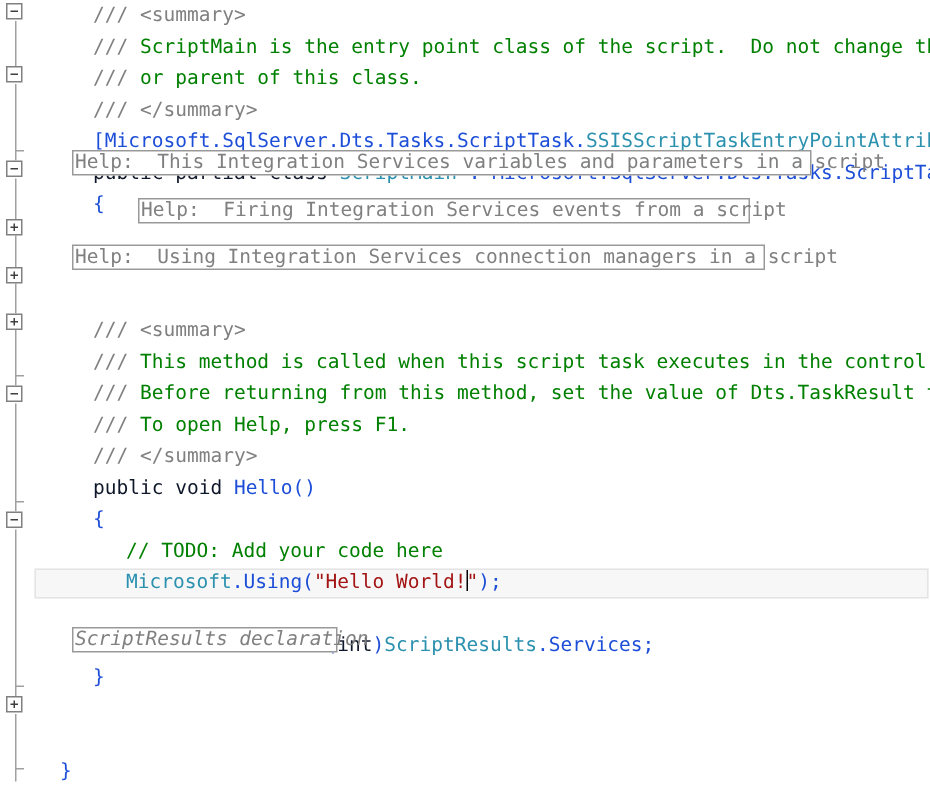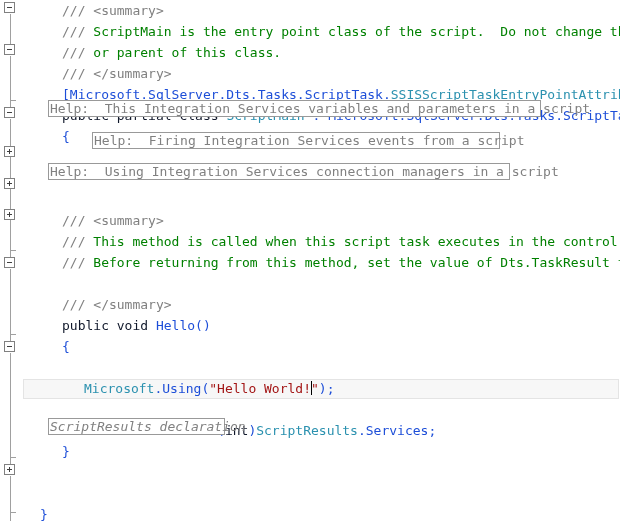--- a/index.html
+++ b/index.html
@@ -174,23 +174,25 @@
       <div class="code-line" style="top: 0px; left: 40px;"><span class="doc">/// </span><span class="doc">&lt;summary&gt;</span></div>
       <div class="code-line" style="top: 21px; left: 40px;"><span class="doc">/// </span><span class="cmt">ScriptMain is the entry point class of the script.  Do not change the name, att</span></div>
       <div class="code-line" style="top: 42px; left: 40px;"><span class="doc">/// </span><span class="cmt">or parent of this class.</span></div>
       <div class="code-line" style="top: 63px; left: 40px;"><span class="doc">/// </span><span class="doc">&lt;/summary&gt;</span></div>
       <div class="code-line" style="top: 84px; left: 40px;"><span class="pln">[Microsoft.SqlServer.Dts.Tasks.ScriptTask.</span><span class="typ">SSISScriptTaskEntryPointAttribute</span></div>
       <div class="code-line" style="top: 105px; left: 40px;"><span class="kw">public</span><span class="pln"> </span><span class="kw">partial</span><span class="pln"> </span><span class="kw">class</span><span class="pln"> </span><span class="typ">ScriptMain</span><span class="pln"> : Microsoft.SqlServer.Dts.Tasks.ScriptTask.</span></div>
       <div class="code-line" style="top: 126px; left: 40px;"><span class="pln">{</span></div>
       <div class="code-line" style="top: 210px; left: 40px;"><span class="doc">/// </span><span class="doc">&lt;summary&gt;</span></div>
       <div class="code-line" style="top: 231px; left: 40px;"><span class="doc">/// </span><span class="cmt">This method is called when this script task executes in the control flow.</span></div>
       <div class="code-line" style="top: 252px; left: 40px;"><span class="doc">/// </span><span class="cmt">Before returning from this method, set the value of Dts.TaskResult to indic</span></div>
+      <div class="code-line" style="top: 273px; left: 40px;"><span class="doc">/// </span><span class="cmt">To open Help, press F1.</span></div>
       <div class="code-line" style="top: 294px; left: 40px;"><span class="doc">/// </span><span class="doc">&lt;/summary&gt;</span></div>
       <div class="code-line" style="top: 315px; left: 40px;"><span class="kw">public</span><span class="pln"> </span><span class="kw">void</span><span class="pln"> Hello()</span></div>
       <div class="code-line" style="top: 336px; left: 40px;"><span class="pln">{</span></div>
+      <div class="code-line" style="top: 357px; left: 62px;"><span class="cmt">// TODO: Add your code here</span></div>
       <div class="code-line" style="top: 378px; left: 62px;"><span class="typ">Microsoft</span><span class="pln">.Using(</span><span class="str">"Hello World!</span><span class="caret"></span><span class="str">"</span><span class="pln">);</span></div>
       <div class="code-line" style="top: 420px; left: 62px;"><span class="pln">Dts.TaskResult = (</span><span class="kw">int</span><span class="pln">)</span><span class="typ">ScriptResults</span><span class="pln">.Services;</span></div>
       <div class="code-line" style="top: 441px; left: 40px;"><span class="pln">}</span></div>
       <div class="code-line" style="top: 504px; left: 18px;"><span class="pln">}</span></div>
       <div class="code-line" style="top: 525px; left: 2px;"><span class="pln">}</span></div>
       <div class="collapsed-region" style="top: 100px; left: 26px; width: 493px;">Help:  This Integration Services variables and parameters in a script</div>
       <div class="collapsed-region" style="top: 132px; left: 26px; width: 408px; margin-left: 44px;">Help:  Firing Integration Services events from a script</div>
       <div class="collapsed-region" style="top: 163px; left: 26px; width: 462px;">Help:  Using Integration Services connection managers in a script</div>
       <div class="collapsed-region" style="top: 418px; left: 26px; width: 177px; font-style: italic;">ScriptResults declaration</div>
     </div>

